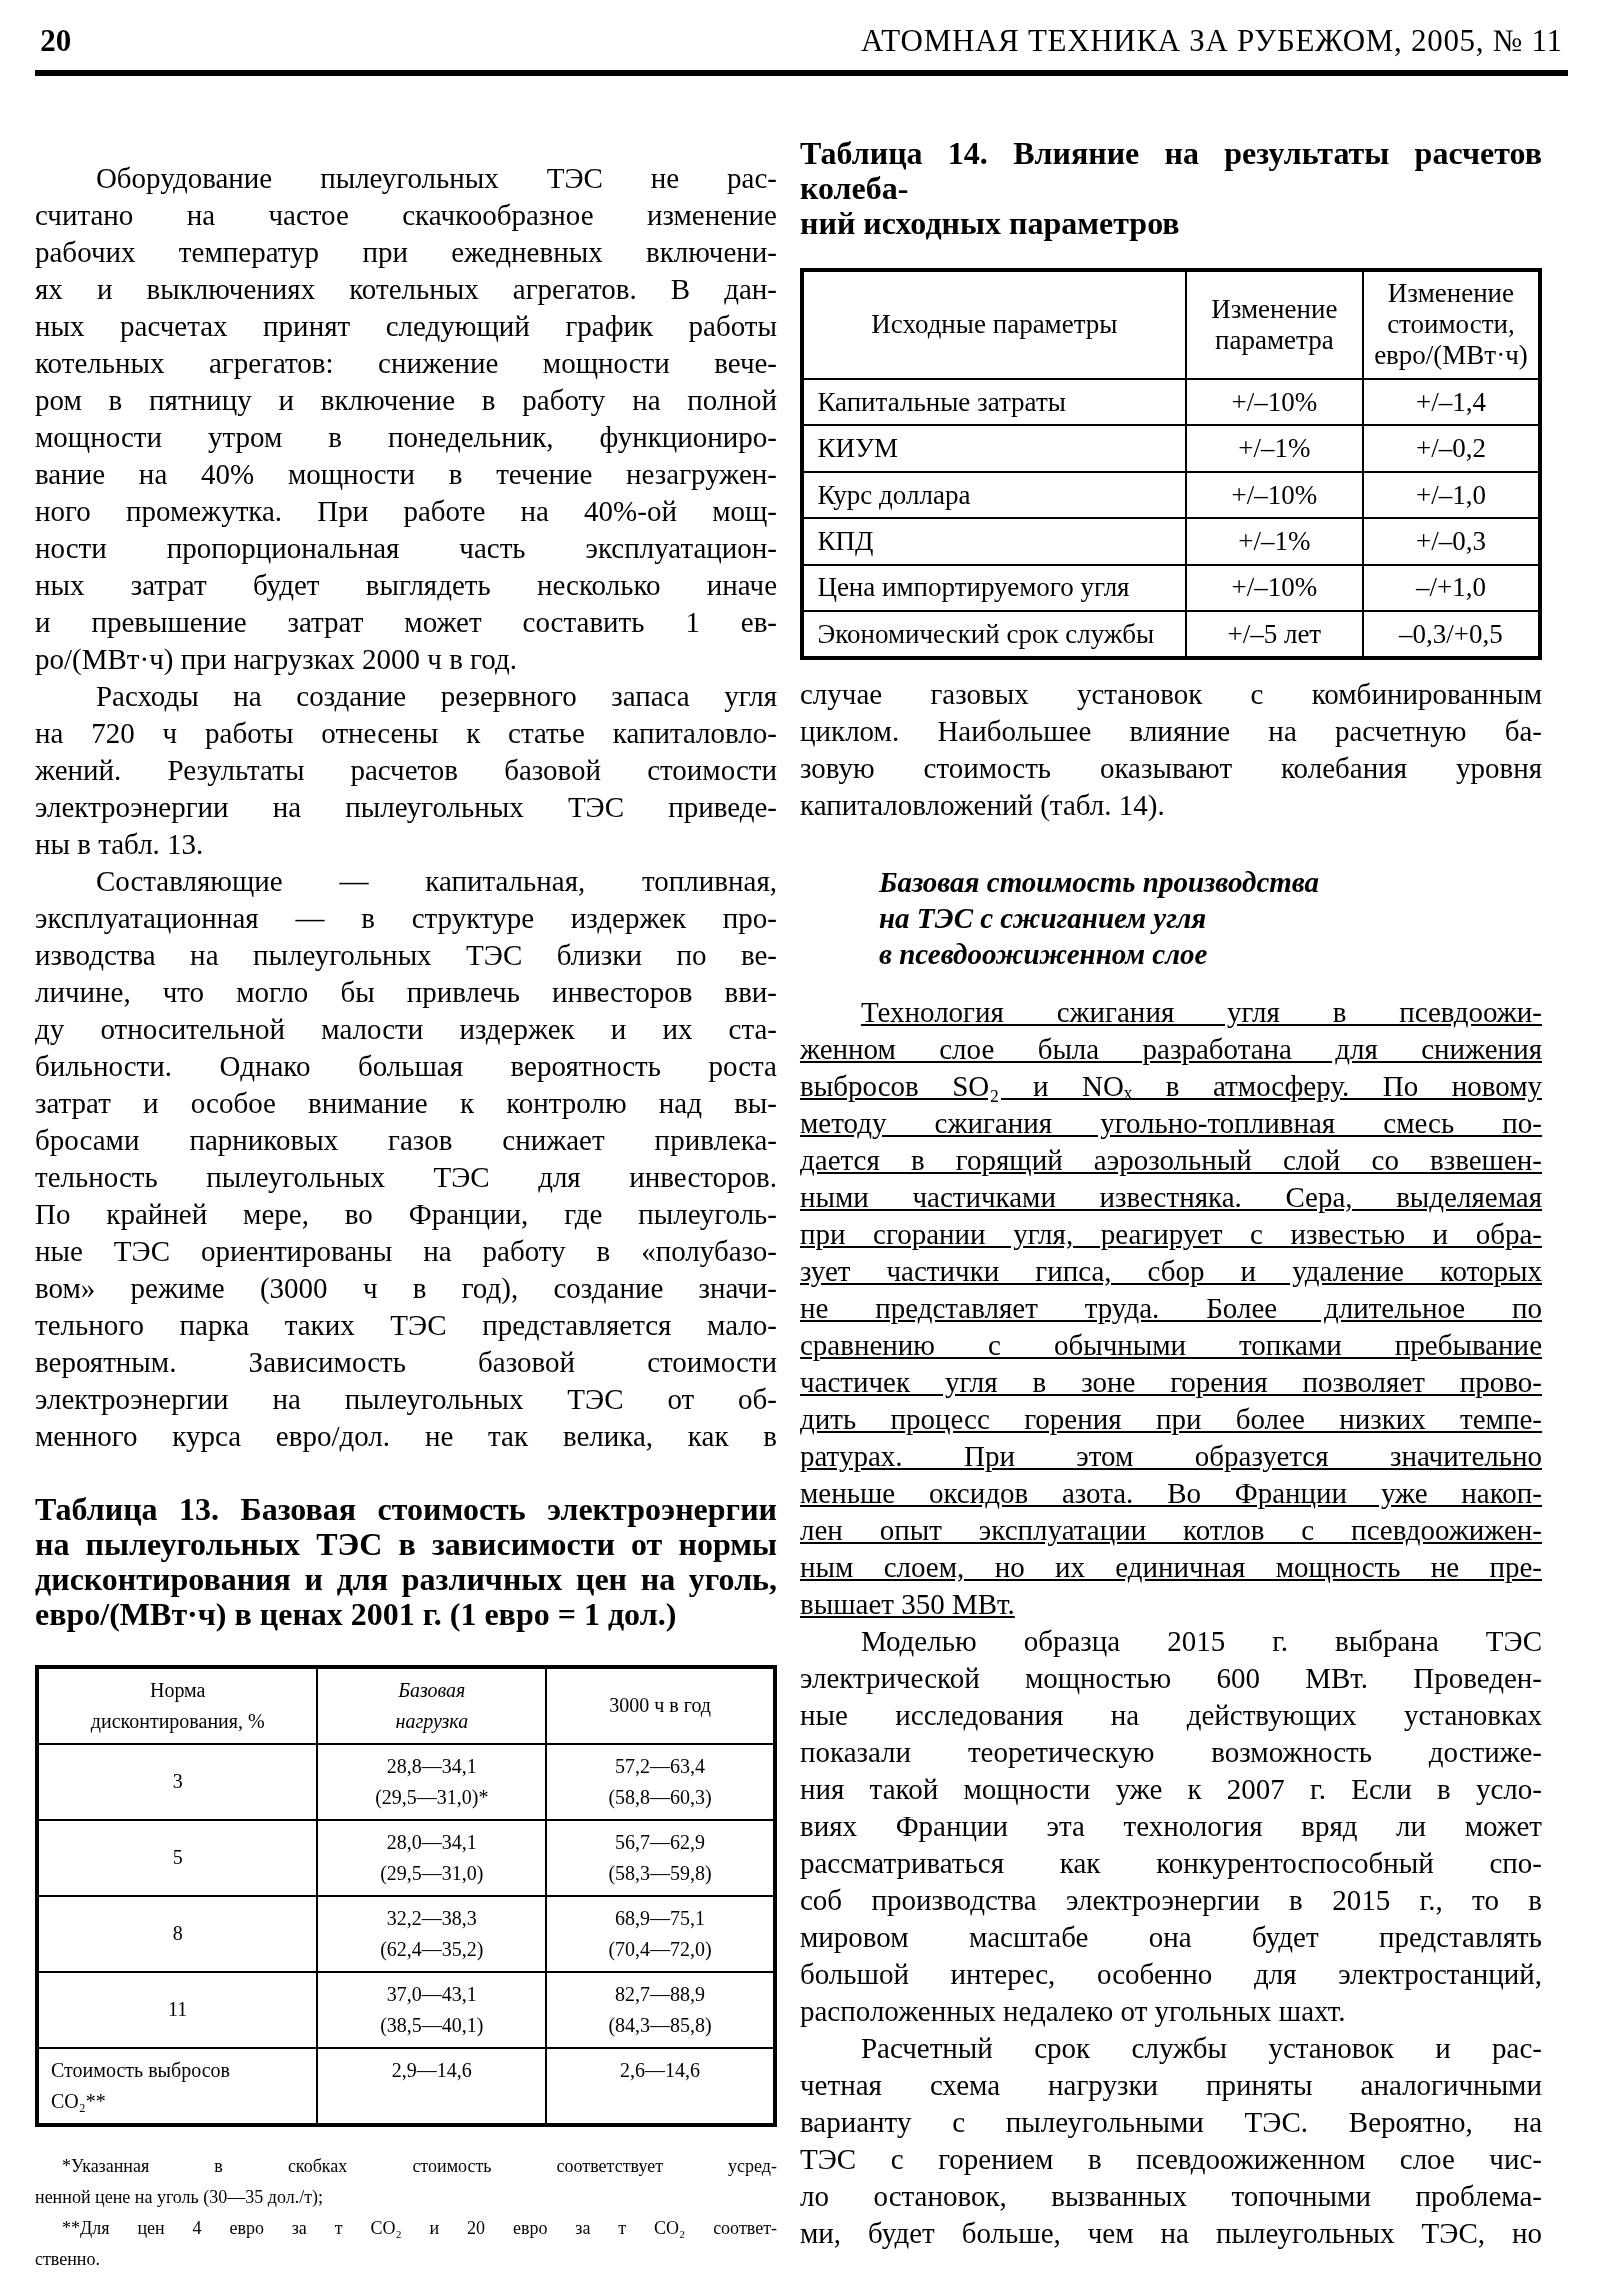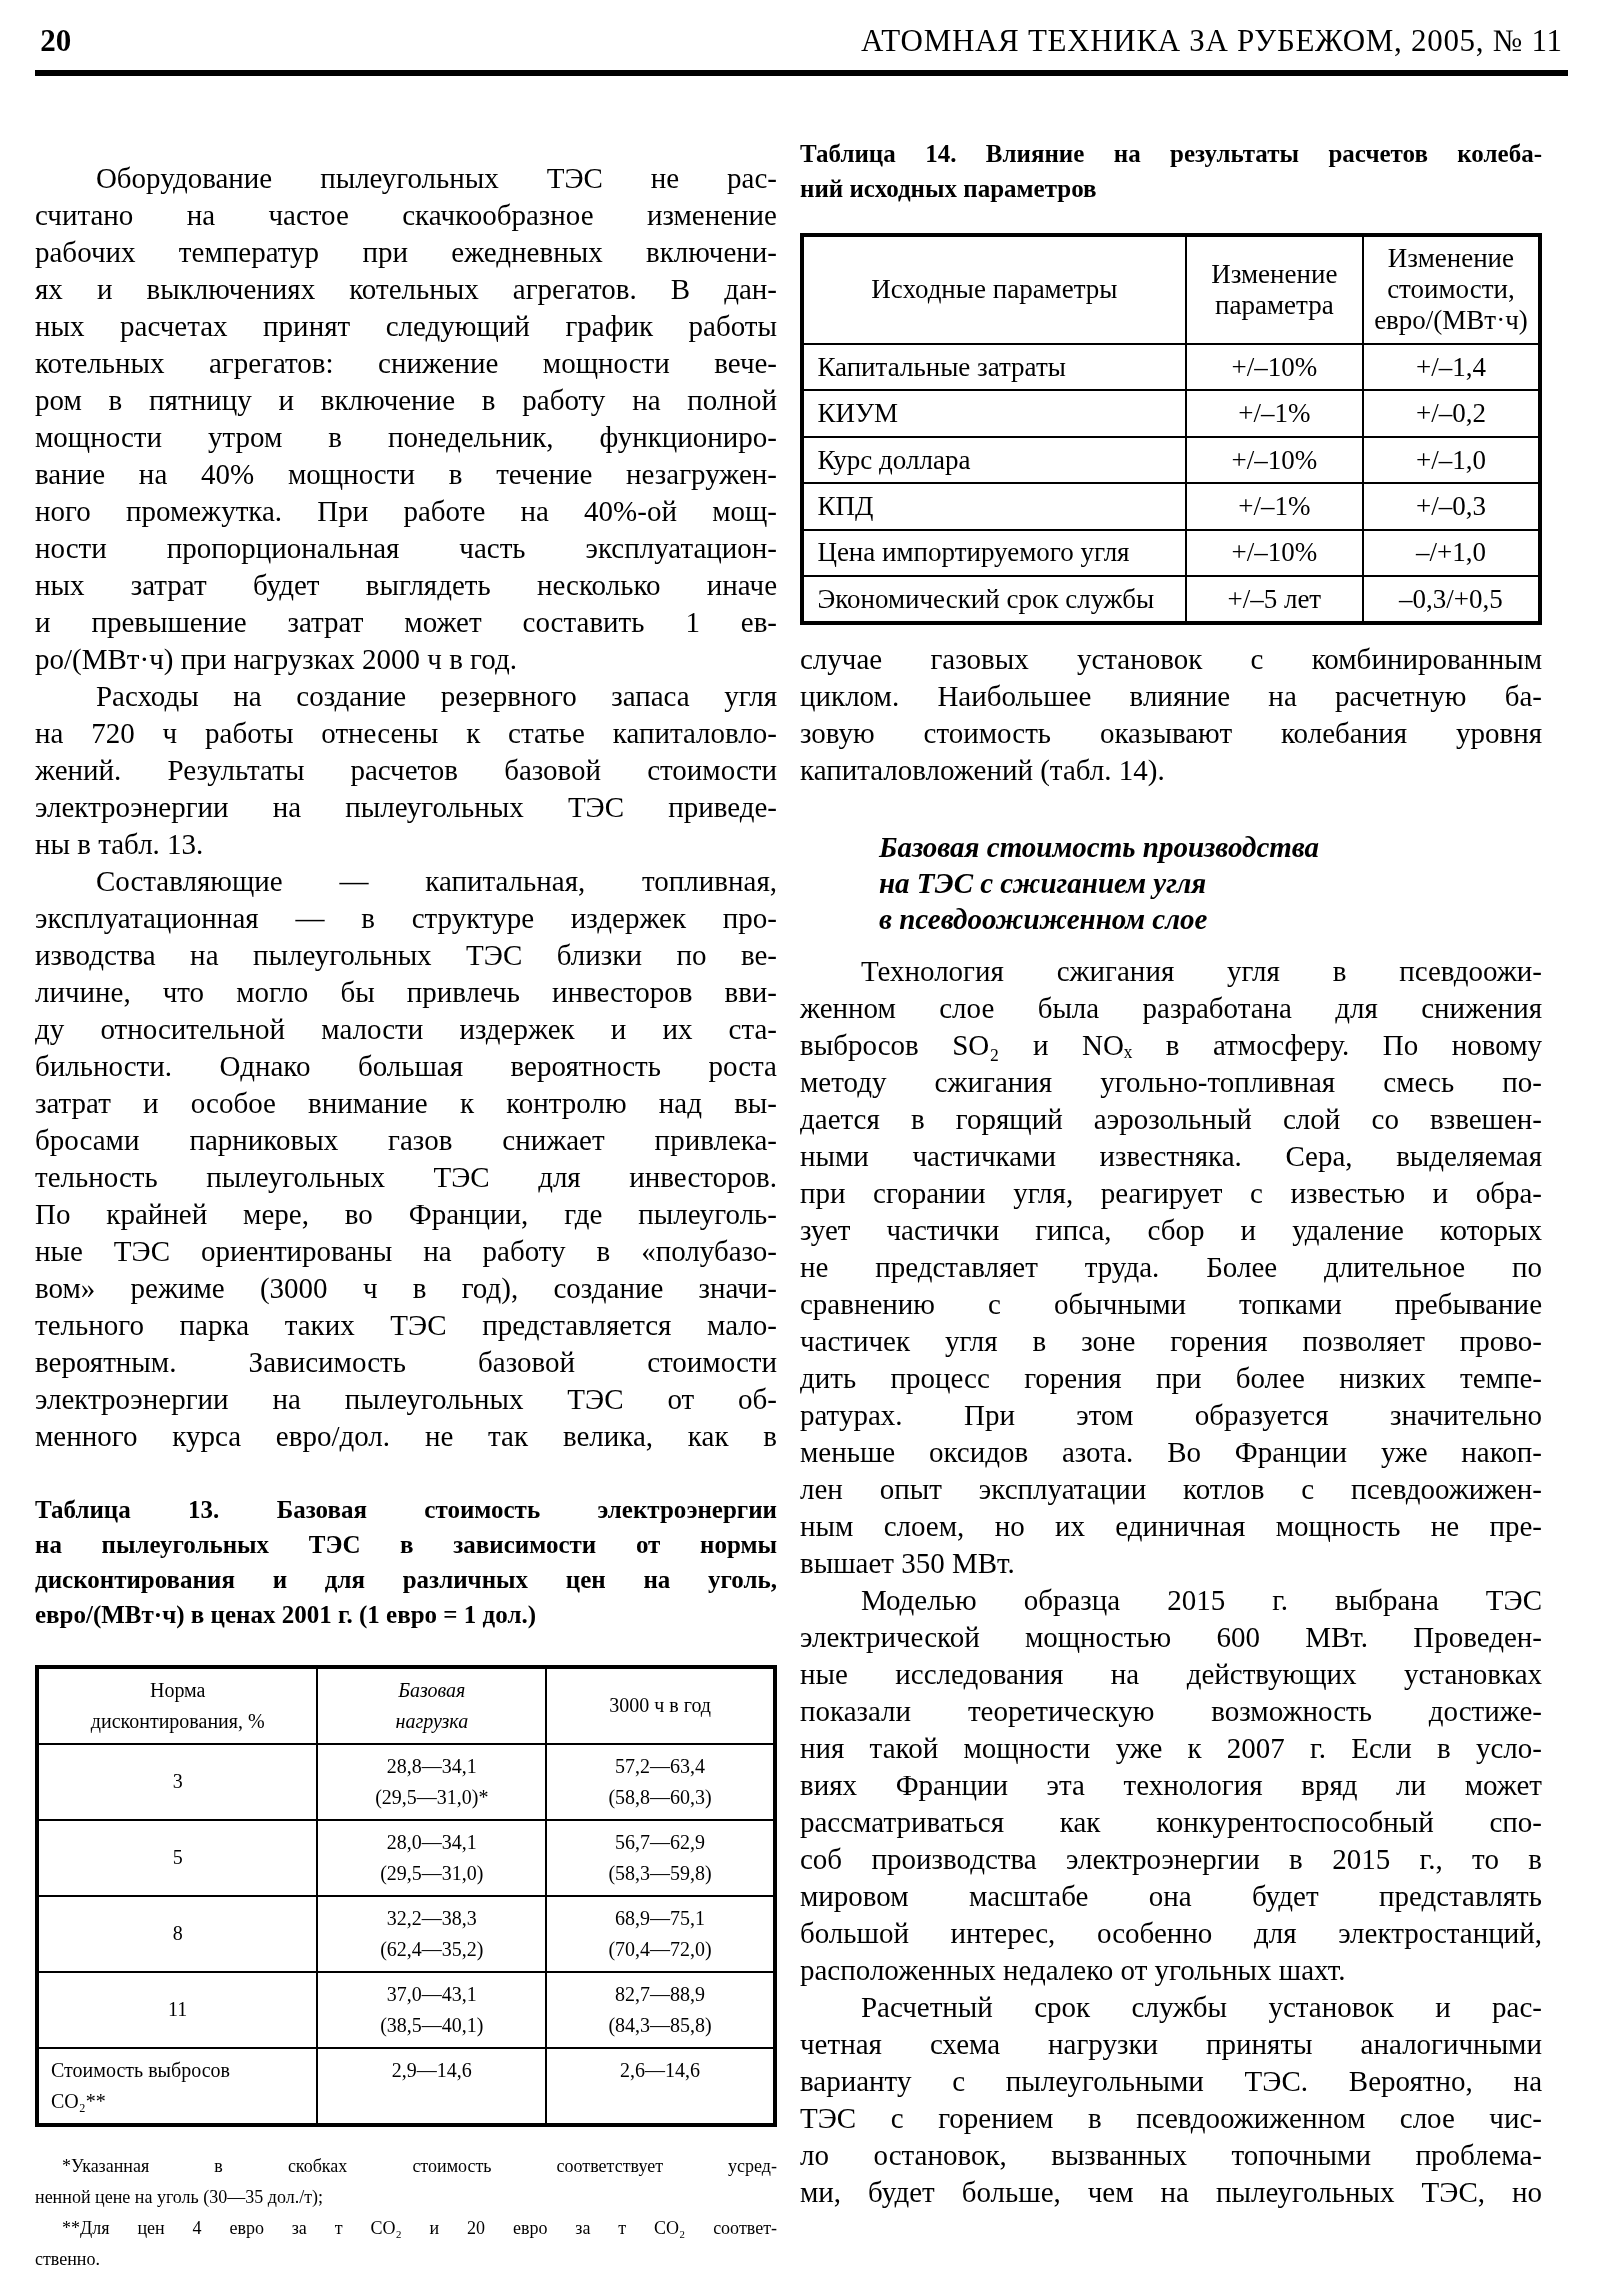--- a/index.html
+++ b/index.html
@@ -27,21 +27,21 @@
   .body .ln{
     font-size:29px;line-height:37px;
     text-align:justify;text-align-last:justify;
     white-space:normal;
   }
   .indent .ln:first-child{text-indent:2.1em;}
   .endpara .ln:last-child{text-align-last:left;}
   
   .caption{margin-top:37px;}
   .caption .ln{
-    font-weight:bold;font-size:25px;line-height:35px;
+    font-weight:bold;font-size:32px;line-height:35px;
     text-align:justify;text-align-last:justify;
   }
   .caption.endpara .ln:last-child{text-align-last:left;}
   .caption.first{margin-top:0;}
   
   .subheading{margin-top:40px;}
   .subheading .ln{
     font-weight:bold;font-style:italic;
     font-size:29px;line-height:36px;
     padding-left:79px;
@@ -263,21 +263,21 @@
           <div class="ln">зовую стоимость оказывают колебания уровня</div>
           <div class="ln">капиталовложений (табл. 14).</div>
         </div>
 
       <div class="block subheading">
           <div class="ln">Базовая стоимость производства</div>
           <div class="ln">на ТЭС с сжиганием угля</div>
           <div class="ln">в псевдоожиженном слое</div>
         </div>
 
-      <div class="block body indent endpara para-follow" style="margin-top:16px;">
+      <div class="block body indent endpara para-follow" style="margin-top:22px;text-decoration:underline;">
           <div class="ln">Технология сжигания угля в псевдоожи-</div>
           <div class="ln">женном слое была разработана для снижения</div>
           <div class="ln">выбросов SO₂ и NOₓ в атмосферу. По новому</div>
           <div class="ln">методу сжигания угольно-топливная смесь по-</div>
           <div class="ln">дается в горящий аэрозольный слой со взвешен-</div>
           <div class="ln">ными частичками известняка. Сера, выделяемая</div>
           <div class="ln">при сгорании угля, реагирует с известью и обра-</div>
           <div class="ln">зует частички гипса, сбор и удаление которых</div>
           <div class="ln">не представляет труда. Более длительное по</div>
           <div class="ln">сравнению с обычными топками пребывание</div>

